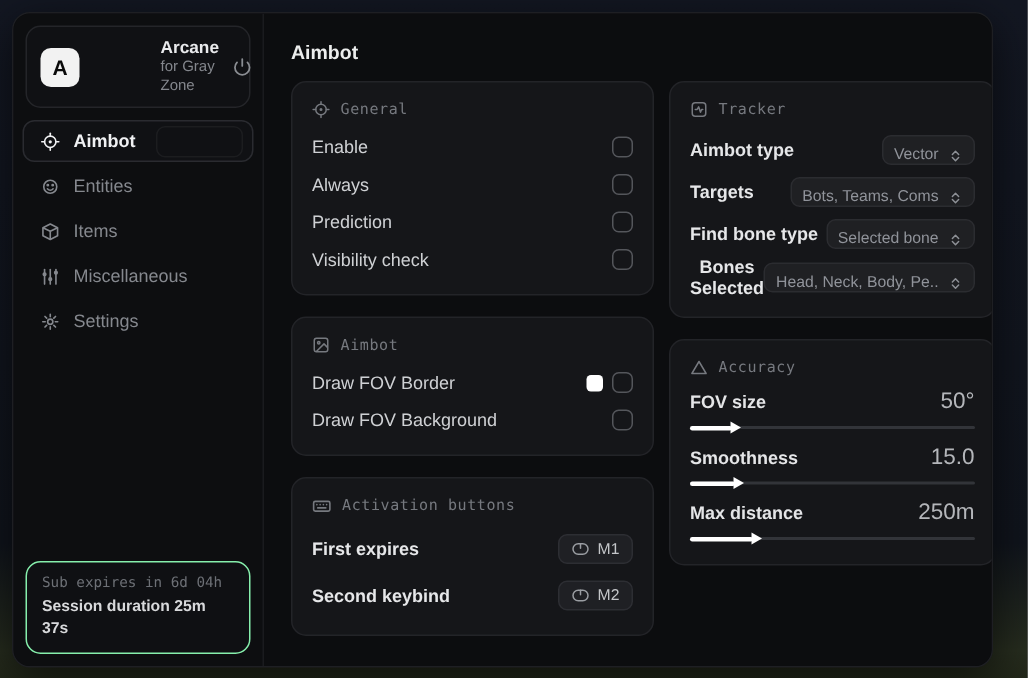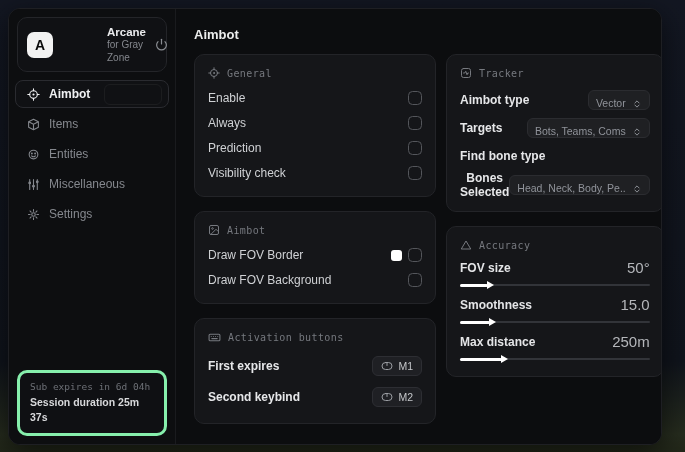--- a/index.html
+++ b/index.html
@@ -42,21 +42,21 @@
     color:#85888e; font-size:12px; cursor:pointer; position:relative; height:28px;
   }
   .nav-item.active { color:#f0f1f3; border-color:#2a2b30; background:#101114; font-weight:bold; }
   .nav-item .ico { display:flex; width:14px; justify-content:center; }
   .ghost-artifact {
     position:absolute; right:6px; top:3px; width:58px; height:21px;
     border:1px solid rgba(255,255,255,.05); border-radius:6px;
   }
   .sidebar-spacer { flex:1; }
   .footer-card {
-    margin:8px; padding:7px 10px; border:3px solid #86efac; border-radius:10px;
+    margin:8px; padding:7px 10px; border:1px solid #86efac; border-radius:10px;
     background:#0f1013; line-height:1.5;
   }
   .footer-line1 { font-family:"DejaVu Sans Mono", monospace; font-size:9.5px; color:#6d7076; }
   .footer-line2 { font-size:10.5px; color:#d8d9db; font-weight:bold; }
   
   .main { flex:1; display:flex; flex-direction:column; background:#0c0d0f; }
   .page-title { font-size:13px; font-weight:bold; color:#eceded; padding:18px 0 12px 18px; }
   .columns { display:flex; gap:10px; padding:0 14px 14px 18px; align-items:flex-start; }
   .col-left { width:242px; min-width:242px; display:flex; flex-direction:column; gap:14px; }
   .col-right { flex:1; display:flex; flex-direction:column; gap:14px; }
@@ -145,38 +145,38 @@
               <line x1="1.5" y1="12" x2="5" y2="12"></line>
               <line x1="19" y1="12" x2="22.5" y2="12"></line>
               <circle cx="12" cy="12" r="1" fill="currentColor"></circle>
           </svg>
         </span>
         <span>Aimbot</span>
         <span class="ghost-artifact"></span>
       </div>
       <div class="nav-item">
         <span class="ico">
-          <svg width="13" height="13" viewBox="0 0 24 24" fill="none" stroke="currentColor" stroke-width="2" stroke-linejoin="round">
-            <path d="M12 2.5 21 7v10l-9 4.5L3 17V7z"></path>
-              <path d="M3 7l9 4.5L21 7"></path>
-              <path d="M12 11.5V21.5"></path>
-          </svg>
-        </span>
-        <span>Items</span>
-      </div>
-      <div class="nav-item">
-        <span class="ico">
           <svg width="13" height="13" viewBox="0 0 24 24" fill="none" stroke="currentColor" stroke-width="2" stroke-linecap="round">
             <circle cx="12" cy="12" r="8"></circle>
               <circle cx="9" cy="10" r="0.8" fill="currentColor"></circle>
               <circle cx="15" cy="10" r="0.8" fill="currentColor"></circle>
               <path d="M8.5 14.5c1 1.2 2.2 1.8 3.5 1.8s2.5-.6 3.5-1.8"></path>
           </svg>
         </span>
         <span>Entities</span>
+      </div>
+      <div class="nav-item">
+        <span class="ico">
+          <svg width="13" height="13" viewBox="0 0 24 24" fill="none" stroke="currentColor" stroke-width="2" stroke-linejoin="round">
+            <path d="M12 2.5 21 7v10l-9 4.5L3 17V7z"></path>
+              <path d="M3 7l9 4.5L21 7"></path>
+              <path d="M12 11.5V21.5"></path>
+          </svg>
+        </span>
+        <span>Items</span>
       </div>
       <div class="nav-item">
         <span class="ico">
           <svg width="13" height="13" viewBox="0 0 24 24" fill="none" stroke="currentColor" stroke-width="2" stroke-linecap="round">
             <line x1="5" y1="3" x2="5" y2="21"></line>
               <line x1="12" y1="3" x2="12" y2="21"></line>
               <line x1="19" y1="3" x2="19" y2="21"></line>
             <circle cx="5" cy="9" r="1.6" fill="currentColor"></circle>
               <circle cx="12" cy="15" r="1.6" fill="currentColor"></circle>
               <circle cx="19" cy="7" r="1.6" fill="currentColor"></circle>
@@ -336,20 +336,28 @@
               <span class="ico">
                 <svg width="10" height="10" viewBox="0 0 24 24" fill="none" stroke="currentColor" stroke-width="2.4" stroke-linecap="round" stroke-linejoin="round">
                   <path d="M7 9.5 12 4.5l5 5M7 14.5l5 5 5-5"></path>
                 </svg>
               </span>
             </span>
           </div>
 
           <div class="row dd-row">
             <span class="row-label strong">Find bone type</span>
+            <span class="dropdown">
+              <span class="dd-value">Selected bone</span>
+              <span class="ico">
+                <svg width="10" height="10" viewBox="0 0 24 24" fill="none" stroke="currentColor" stroke-width="2.4" stroke-linecap="round" stroke-linejoin="round">
+                  <path d="M7 9.5 12 4.5l5 5M7 14.5l5 5 5-5"></path>
+                </svg>
+              </span>
+            </span>
           </div>
 
           <div class="row dd-row">
             <span class="row-label strong">Bones Selected</span>
             <span class="dropdown">
               <span class="dd-value">Head, Neck, Body, Pe..</span>
               <span class="ico">
                 <svg width="10" height="10" viewBox="0 0 24 24" fill="none" stroke="currentColor" stroke-width="2.4" stroke-linecap="round" stroke-linejoin="round">
                   <path d="M7 9.5 12 4.5l5 5M7 14.5l5 5 5-5"></path>
                 </svg>

